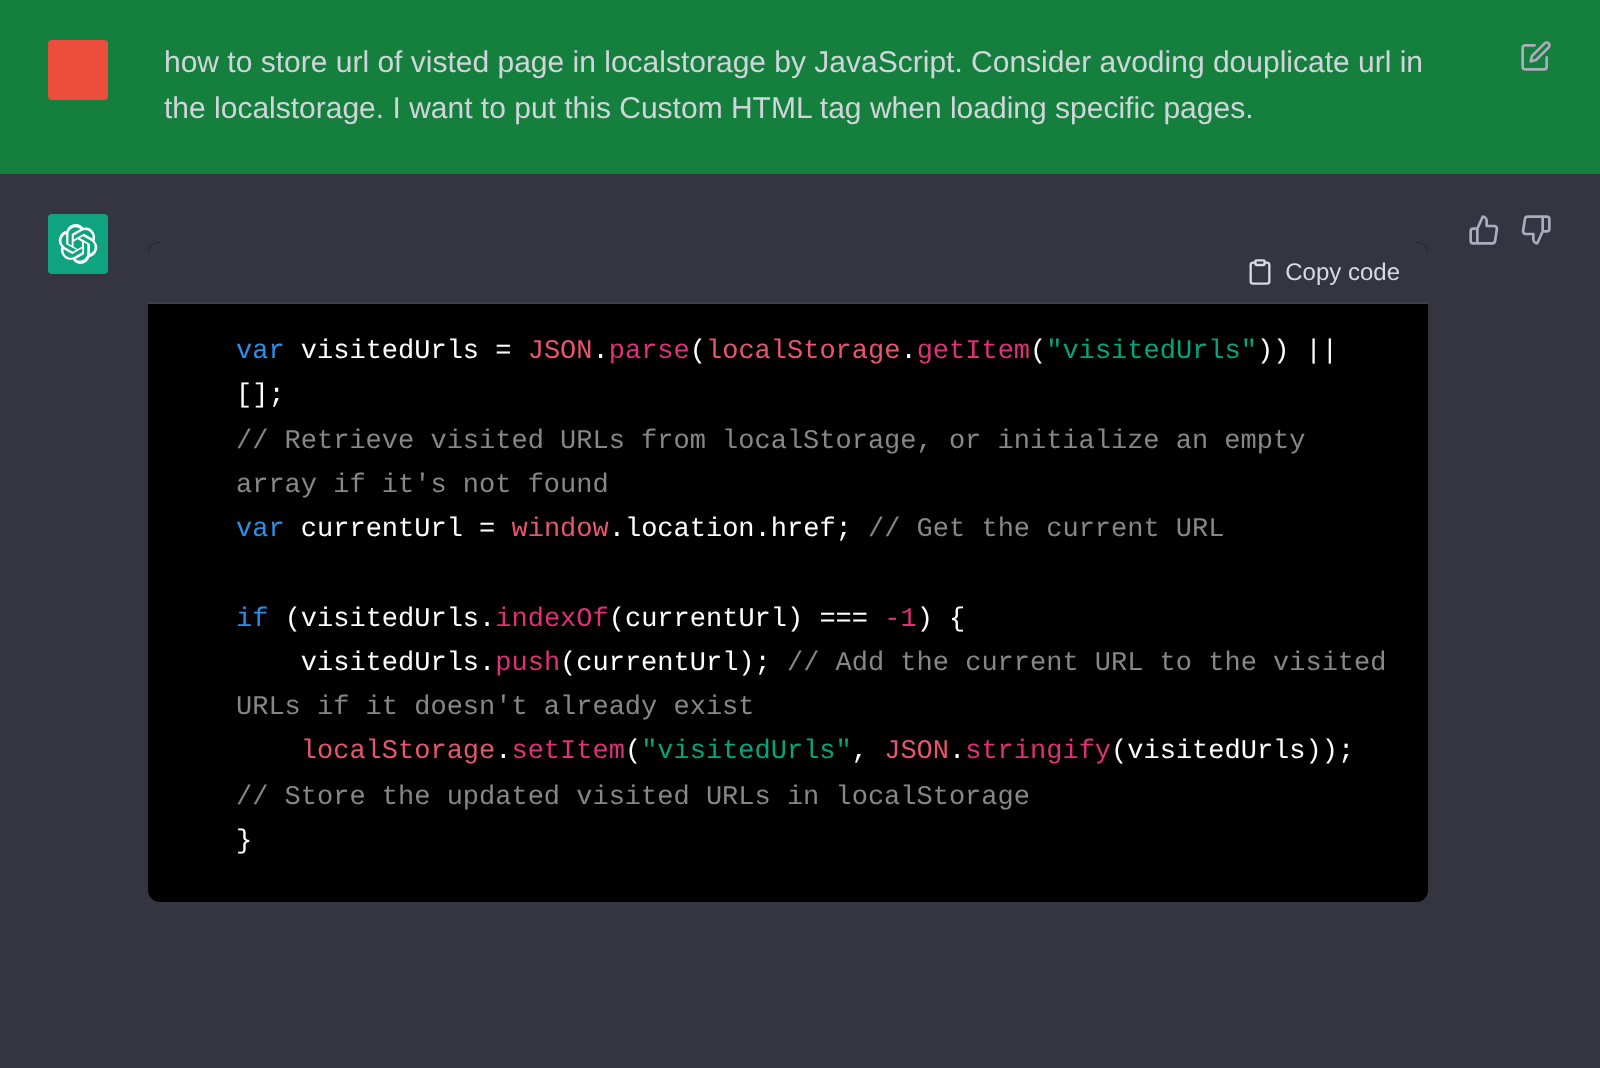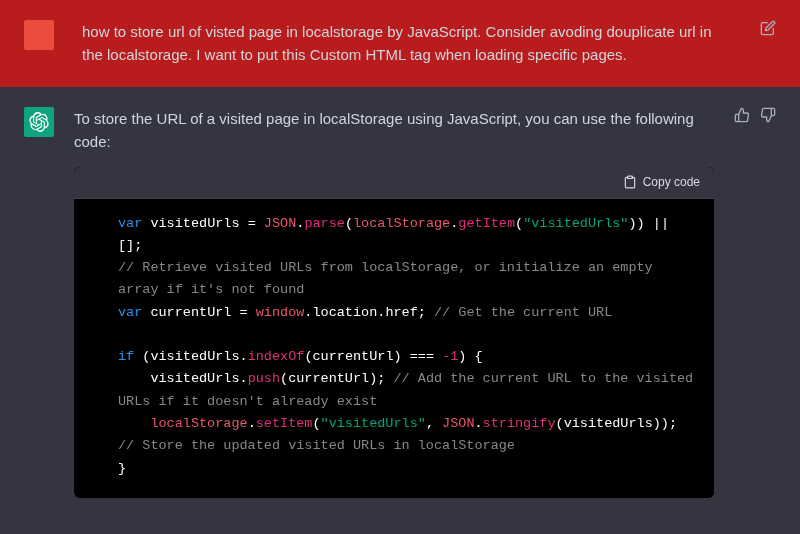--- a/index.html
+++ b/index.html
@@ -9,21 +9,21 @@
     width: 800px;
     height: 534px;
     overflow: hidden;
     color: #d1d5db;
   }
   .msg {
     display: flex;
     padding: 20px 24px;
     gap: 20px;
   }
-  .msg.user { background: #b91c1c; gap: 28px; }
+  .msg.user { background: #15803d; gap: 28px; }
   .msg.assistant { background: #343541; }
   .avatar {
     width: 30px;
     height: 30px;
     flex-shrink: 0;
     border-radius: 2px;
   }
   .avatar.user-av { background: #ec4d3c; }
   .avatar.ai-av {
     background: #10a37f;
@@ -100,21 +100,20 @@
   </div>
 </div>
 
 <div class="msg assistant">
   <div class="avatar ai-av">
     <svg viewBox="0 0 41 41" fill="none">
       <path d="M37.5 16.8a9.9 9.9 0 0 0-.85-8.12 10 10 0 0 0-10.78-4.8A9.9 9.9 0 0 0 18.4 0a10 10 0 0 0-9.54 6.92 9.9 9.9 0 0 0-6.62 4.8 10 10 0 0 0 1.23 11.73 9.9 9.9 0 0 0 .85 8.12 10 10 0 0 0 10.78 4.8A9.9 9.9 0 0 0 22.6 41a10 10 0 0 0 9.54-6.92 9.9 9.9 0 0 0 6.62-4.8 10 10 0 0 0-1.23-11.73Zm-14.9 20.9a7.4 7.4 0 0 1-4.77-1.73l.24-.13 7.93-4.58a1.3 1.3 0 0 0 .65-1.13V18.86l3.35 1.94a.12.12 0 0 1 .07.09v9.26a7.45 7.45 0 0 1-7.44 7.44ZM6.6 30.85a7.4 7.4 0 0 1-.89-5l.24.14 7.93 4.58a1.3 1.3 0 0 0 1.3 0l9.68-5.59v3.87a.12.12 0 0 1-.05.1l-8.02 4.63a7.45 7.45 0 0 1-10.16-2.73ZM4.5 13.6a7.4 7.4 0 0 1 3.88-3.27v9.43a1.3 1.3 0 0 0 .65 1.13l9.68 5.59-3.35 1.93a.12.12 0 0 1-.12.01l-8.02-4.63A7.45 7.45 0 0 1 4.5 13.6Zm27.54 6.41-9.68-5.59 3.35-1.93a.12.12 0 0 1 .12-.01l8.02 4.63a7.44 7.44 0 0 1-1.15 13.43V21.1a1.3 1.3 0 0 0-.65-1.13Zm3.33-5.02-.24-.14-7.93-4.58a1.3 1.3 0 0 0-1.3 0l-9.68 5.59V12a.12.12 0 0 1 .05-.1l8.02-4.63a7.44 7.44 0 0 1 11.05 7.7ZM14.1 22.14l-3.35-1.94a.12.12 0 0 1-.07-.09V10.85a7.44 7.44 0 0 1 12.21-5.71l-.24.13-7.93 4.58a1.3 1.3 0 0 0-.65 1.13Zm1.82-3.92 4.31-2.49 4.31 2.49v4.98l-4.31 2.49-4.31-2.49Z" fill="#fff"></path>
     </svg>
   </div>
   <div class="body">
-    <div>To store the URL of a visited page in localStorage using JavaScript, you can use the following code:</div>
 
     <div class="codeblock">
       <div class="codeheader">
         <div class="cp">
           <svg width="14" height="14" viewBox="0 0 24 24" fill="none" stroke="currentColor" stroke-width="2" stroke-linecap="round" stroke-linejoin="round">
               <path d="M16 4h2a2 2 0 0 1 2 2v14a2 2 0 0 1-2 2H6a2 2 0 0 1-2-2V6a2 2 0 0 1 2-2h2"></path>
               <rect x="8" y="2" width="8" height="4" rx="1" ry="1"></rect>
             </svg>
           <span>Copy code</span>
         </div>

